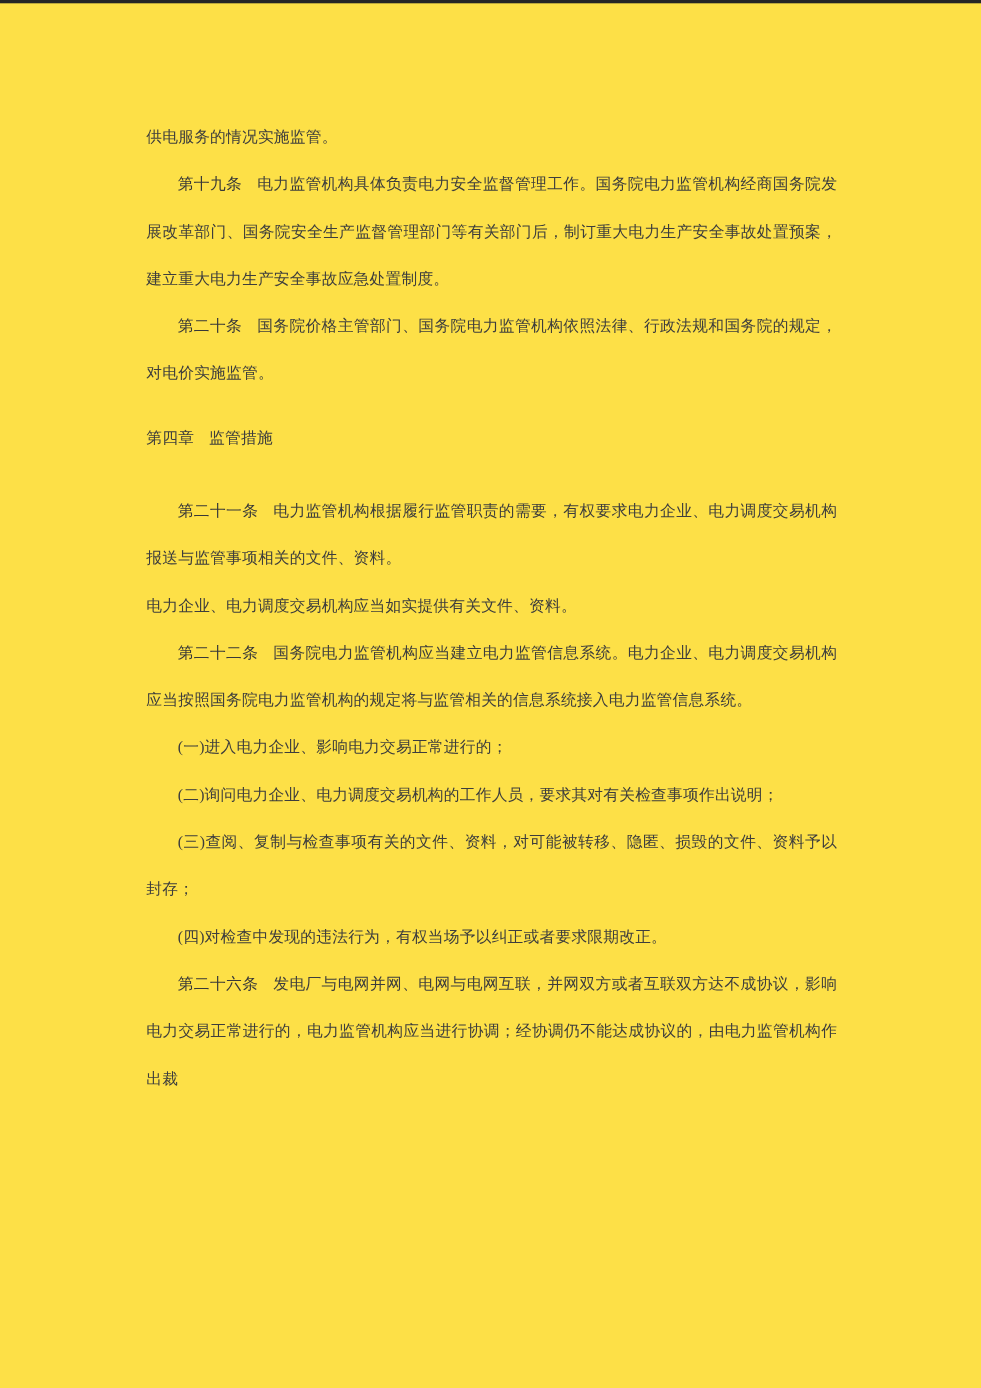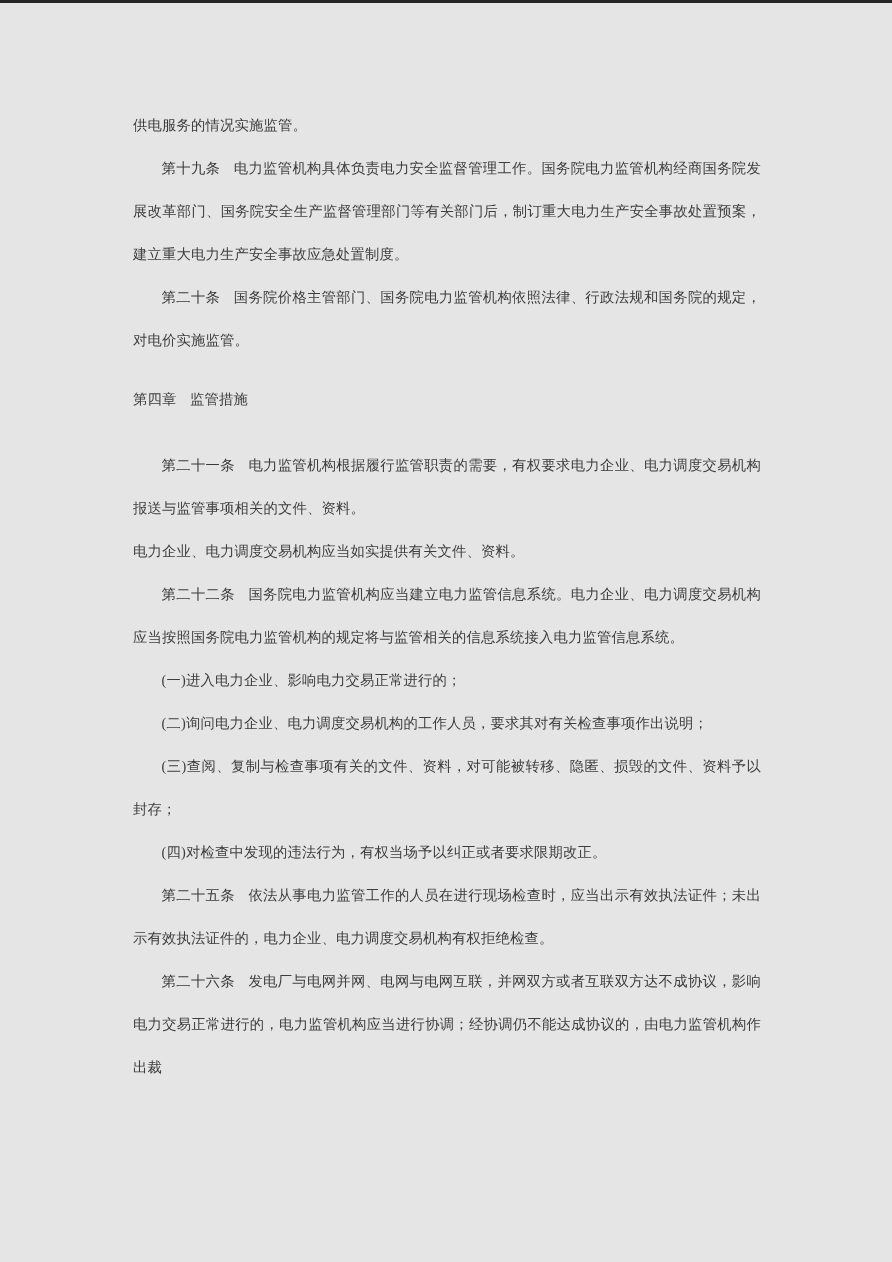--- a/index.html
+++ b/index.html
@@ -4,21 +4,21 @@
 <style>
   html, body {
     margin: 0;
     padding: 0;
     background: #fefefe;
   }
   .page {
     position: relative;
     width: 892px;
     height: 1262px;
-    background: #e5e5e5;
+    background: #fde047;
     overflow: hidden;
     font-family: "Liberation Serif", serif;
   }
   .top-rule {
     height: 3px;
     width: 100%;
     background: #262626;
   }
   .doc {
     box-sizing: border-box;
@@ -61,16 +61,15 @@
       <p class="para article"><span class="label">第十九条</span><span>电力监管机构具体负责电力安全监督管理工作。国务院电力监管机构经商国务院发展改革部门、国务院安全生产监督管理部门等有关部门后，制订重大电力生产安全事故处置预案，建立重大电力生产安全事故应急处置制度。</span></p>
       <p class="para article"><span class="label">第二十条</span><span>国务院价格主管部门、国务院电力监管机构依照法律、行政法规和国务院的规定，对电价实施监管。</span></p>
       <p class="para chapter"><span class="label">第四章</span><span>监管措施</span></p>
       <p class="para article"><span class="label">第二十一条</span><span>电力监管机构根据履行监管职责的需要，有权要求电力企业、电力调度交易机构报送与监管事项相关的文件、资料。</span></p>
       <p class="para continuation"><span>电力企业、电力调度交易机构应当如实提供有关文件、资料。</span></p>
       <p class="para article"><span class="label">第二十二条</span><span>国务院电力监管机构应当建立电力监管信息系统。电力企业、电力调度交易机构应当按照国务院电力监管机构的规定将与监管相关的信息系统接入电力监管信息系统。</span></p>
       <p class="para item"><span>(一)进入电力企业、影响电力交易正常进行的；</span></p>
       <p class="para item"><span>(二)询问电力企业、电力调度交易机构的工作人员，要求其对有关检查事项作出说明；</span></p>
       <p class="para item"><span>(三)查阅、复制与检查事项有关的文件、资料，对可能被转移、隐匿、损毁的文件、资料予以封存；</span></p>
       <p class="para item"><span>(四)对检查中发现的违法行为，有权当场予以纠正或者要求限期改正。</span></p>
-      <p class="para article"><span class="label">第二十五条</span><span>依法从事电力监管工作的人员在进行现场检查时，应当出示有效执法证件；未出示有效执法证件的，电力企业、电力调度交易机构有权拒绝检查。</span></p>
       <p class="para article"><span class="label">第二十六条</span><span>发电厂与电网并网、电网与电网互联，并网双方或者互联双方达不成协议，影响电力交易正常进行的，电力监管机构应当进行协调；经协调仍不能达成协议的，由电力监管机构作出裁</span></p>
     </main>
 </div>
 
 </body></html>

